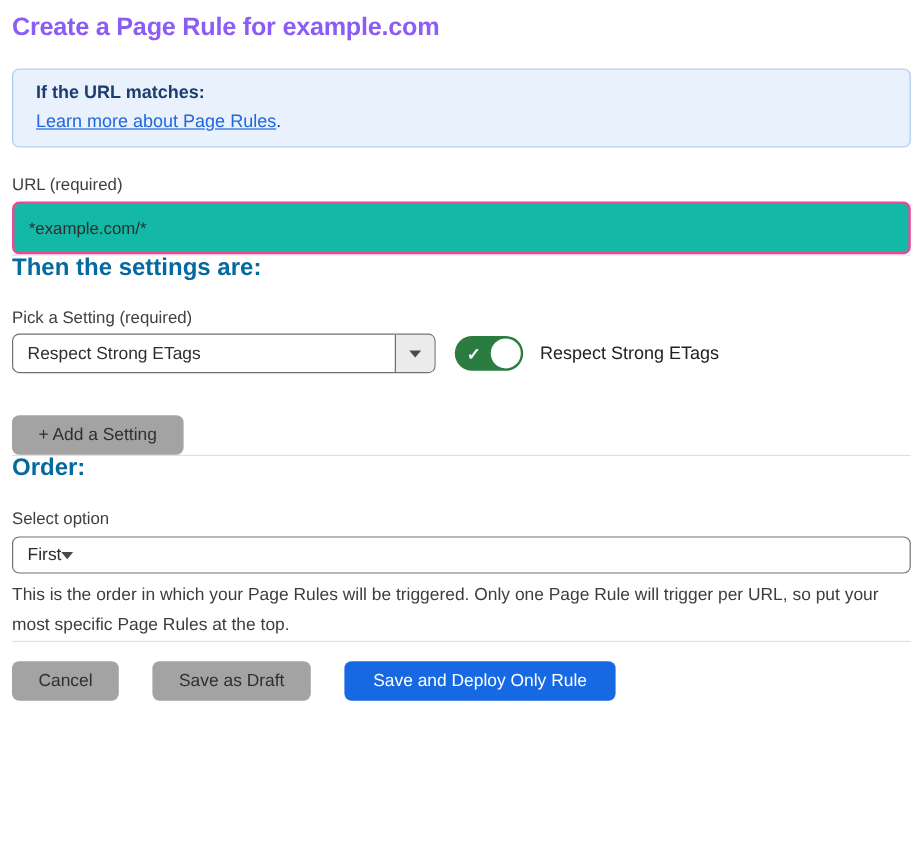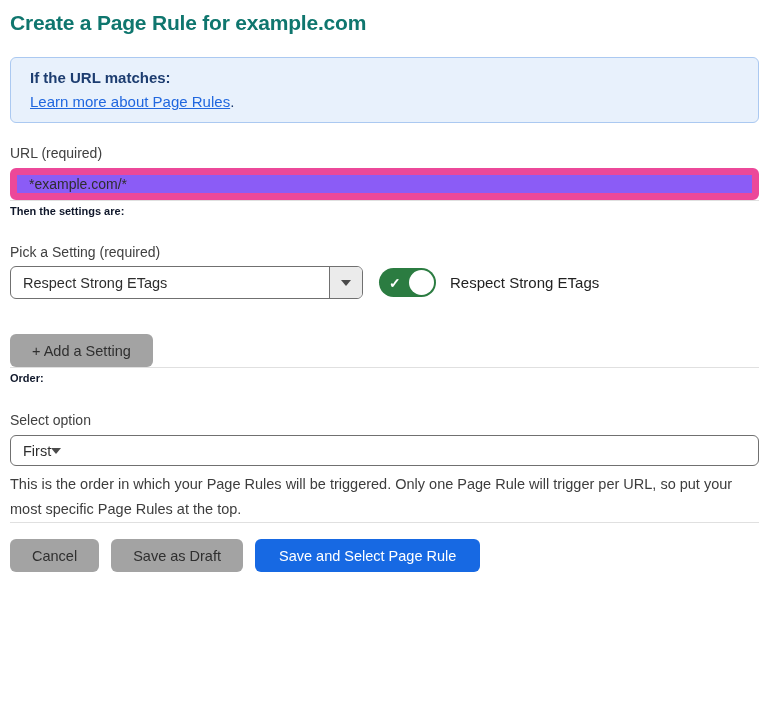--- a/index.html
+++ b/index.html
@@ -13,21 +13,21 @@
     overflow: hidden;
   }
   .page { padding: 10px 10px 0 10px; }
 
   
   h1.page-title {
     margin: 0;
     font-size: 21px;
     line-height: 26px;
     font-weight: 700;
-    color: #0f766e;
+    color: #8b5cf6;
     letter-spacing: -0.2px;
   }
 
   
   .info-box {
     margin-top: 21px;
     background: #e8f1fc;
     border: 1px solid #abc9f1;
     border-radius: 6px;
     padding: 8px 19px;
@@ -51,23 +51,23 @@
     line-height: 16px;
     color: #404040;
   }
 
   
   .url-label { margin-top: 22px; }
   .url-input {
     display: block;
     margin-top: 7px;
     width: 100%;
-    height: 32px;
-    background: #8b5cf6;
-    border: 7px solid #ec4899;
+    height: 44px;
+    background: #14b8a6;
+    border: 2px solid #ec4899;
     border-radius: 6px;
     padding: 0 12px;
     font-family: "Liberation Sans", sans-serif;
     font-size: 14px;
     color: #2e2e2e;
     outline: none;
   }
 
   
   hr.divider {
@@ -75,24 +75,24 @@
     border-top: 1px solid #e0e0e0;
     margin: 0;
   }
   .divider-1 { margin-top: 38px; }
   .divider-2 { margin-top: 16px; }
   .divider-3 { margin-top: 5px; }
 
   
   h2.section-heading {
     margin: 0;
-    font-size: 11px;
+    font-size: 20px;
     line-height: 20px;
     font-weight: 700;
-    color: #0f172a;
+    color: #0369a1;
   }
   .settings-heading { margin-top: 18px; }
   .order-heading { margin-top: 17px; }
 
   .pick-label { margin-top: 23px; }
   .order-label { margin-top: 24px; }
 
   
   .setting-row {
     margin-top: 6px;
@@ -204,21 +204,21 @@
     margin: 6px 0 0 0;
     font-size: 14.5px;
     line-height: 25px;
     color: #3d3d3d;
     max-width: 740px;
   }
 
   .actions {
     margin-top: 16px;
     display: flex;
-    gap: 12px;
+    gap: 28px;
     align-items: center;
   }
 </style>
 </head>
 <body>
 
 <div class="page">
 
   <h1 class="page-title">Create a Page Rule for example.com</h1>
 
@@ -263,16 +263,16 @@
     <span class="arrow-down"></span>
   </div>
 
   <p class="help-text">This is the order in which your Page Rules will be triggered. Only one Page Rule will trigger per URL, so put your most specific Page Rules at the top.</p>
 
   <hr class="divider divider-3">
 
   <div class="actions">
     <button class="btn btn-gray">Cancel</button>
     <button class="btn btn-gray">Save as Draft</button>
-    <button class="btn btn-blue">Save and Select Page Rule</button>
+    <button class="btn btn-blue">Save and Deploy Only Rule</button>
   </div>
 
 </div>
 
 </body></html>

